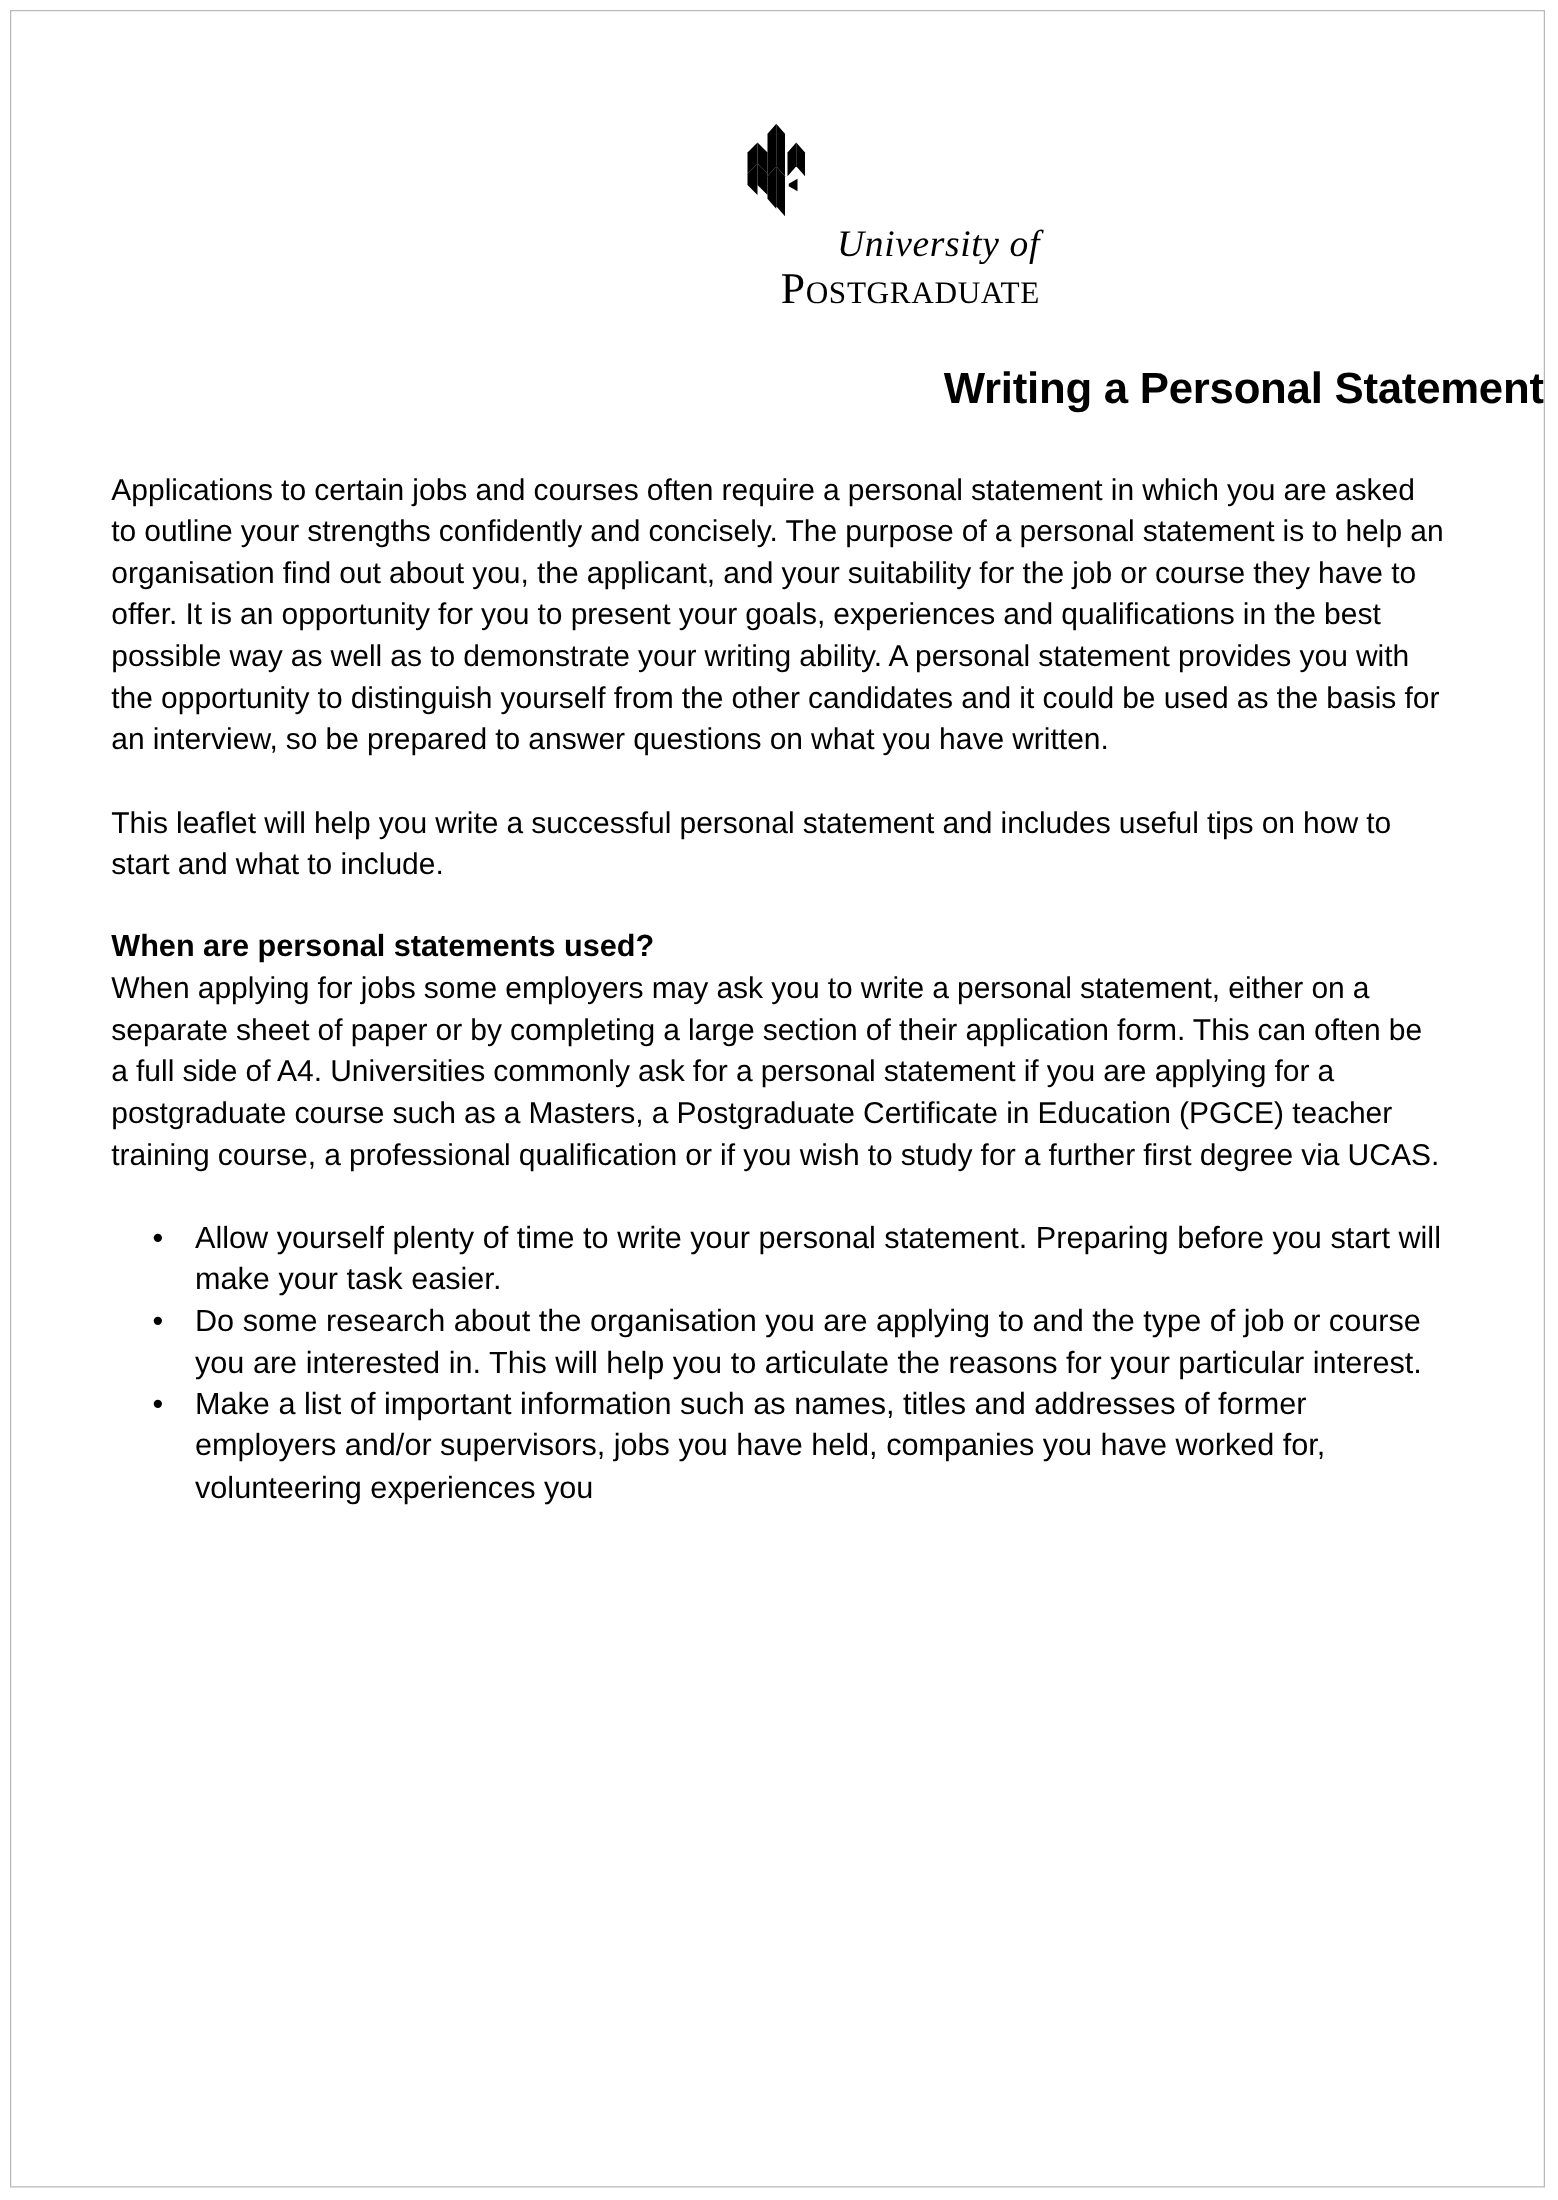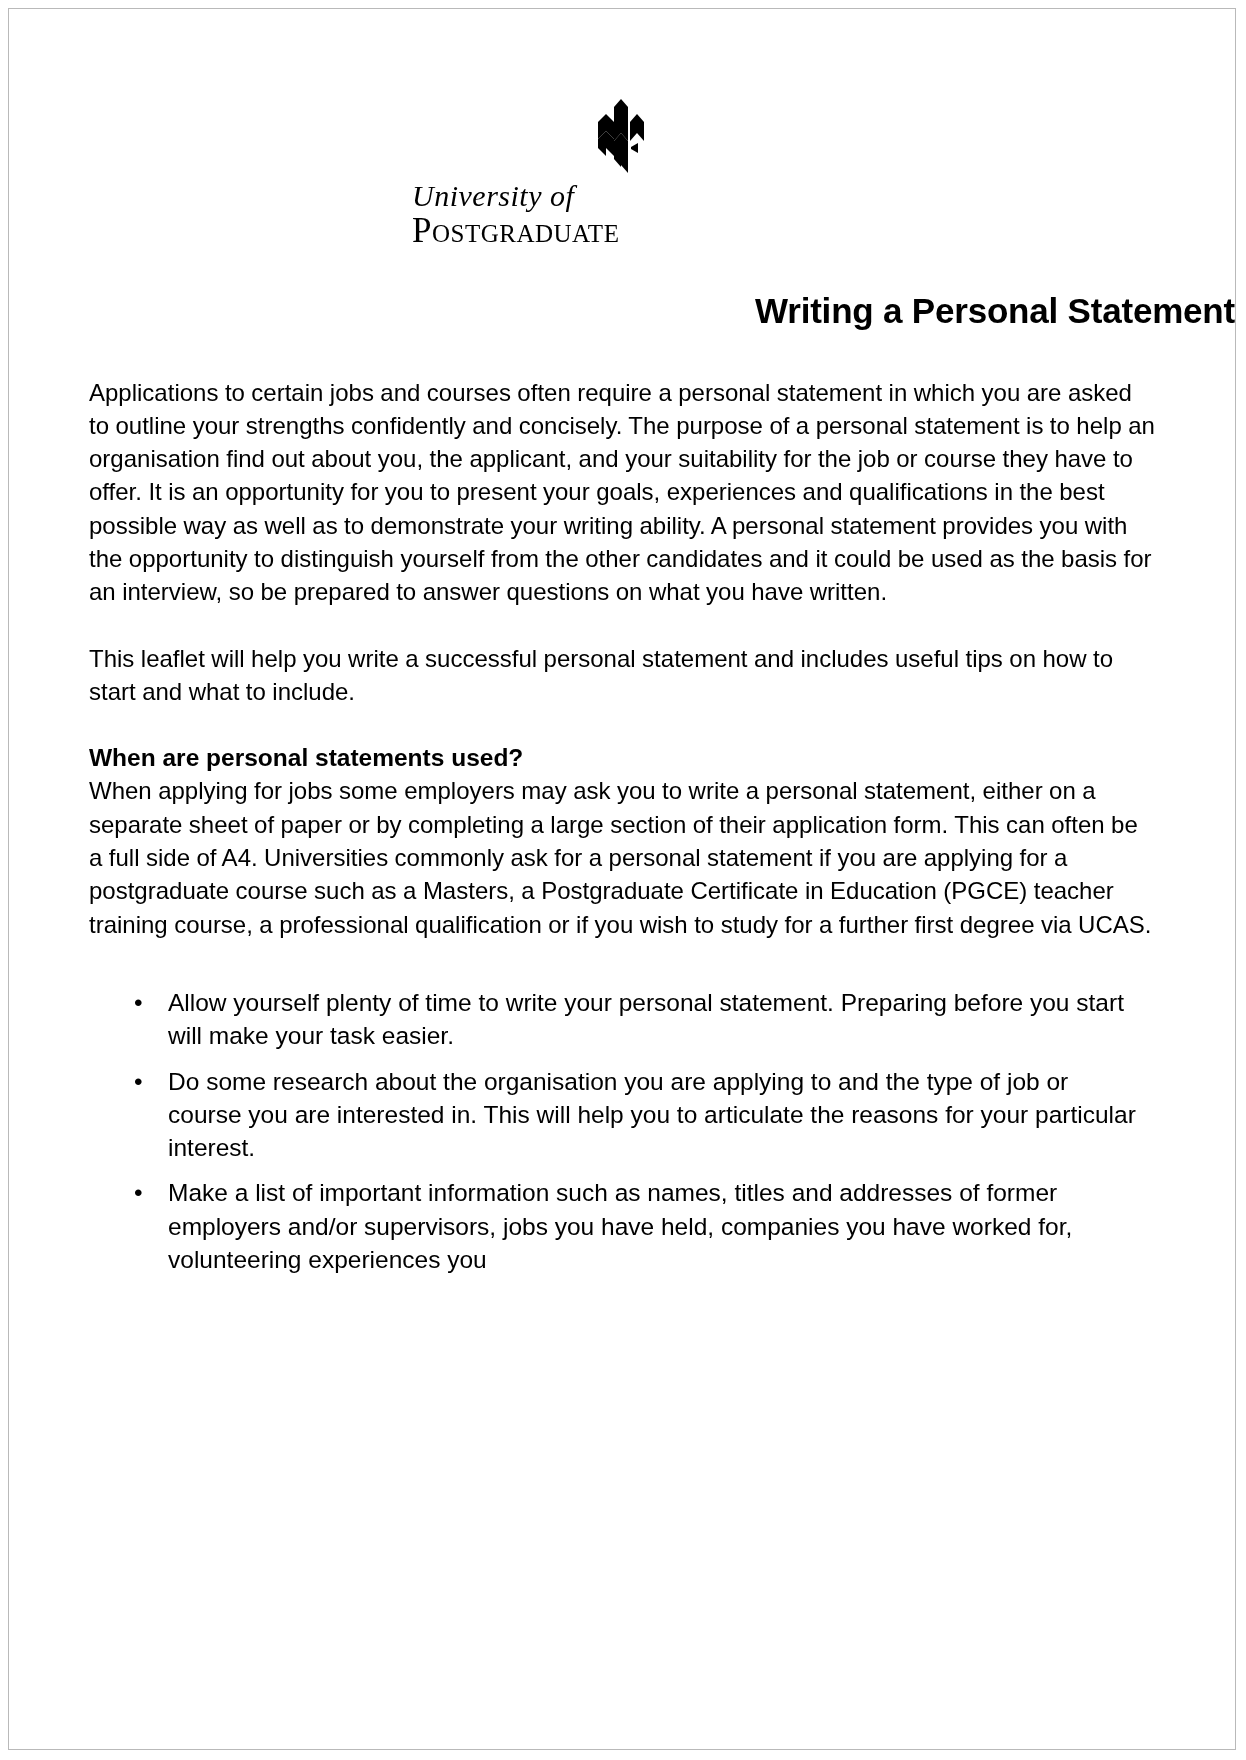--- a/index.html
+++ b/index.html
@@ -25,21 +25,21 @@
     border: 1px solid #b9b9b9;
     box-sizing: border-box;
     overflow: hidden;
   }
 
   
   .logo-block {
     margin: 0 auto;
     padding-top: 88px;
     width: 420px;
-    text-align: left;
+    text-align: right;
   }
   .logo-mark {
     display: block;
     margin: 0 auto;
     width: 64px;
     height: 78px;
   }
   .logo-university {
     display: block;
     margin-top: 6px;
@@ -98,21 +98,21 @@
   .bullets {
     list-style: none;
     margin: 0;
     padding: 0;
   }
   .bullet {
     position: relative;
     font-size: 24.5px;
     line-height: 33.3px;
     padding-left: 67px;
-    margin: 12px;
+    margin: 0;
   }
   .bullet::before {
     content: "\2022";
     position: absolute;
     left: 33px;
     top: 0;
     font-size: 24.5px;
     line-height: 33.3px;
   }
 </style>

